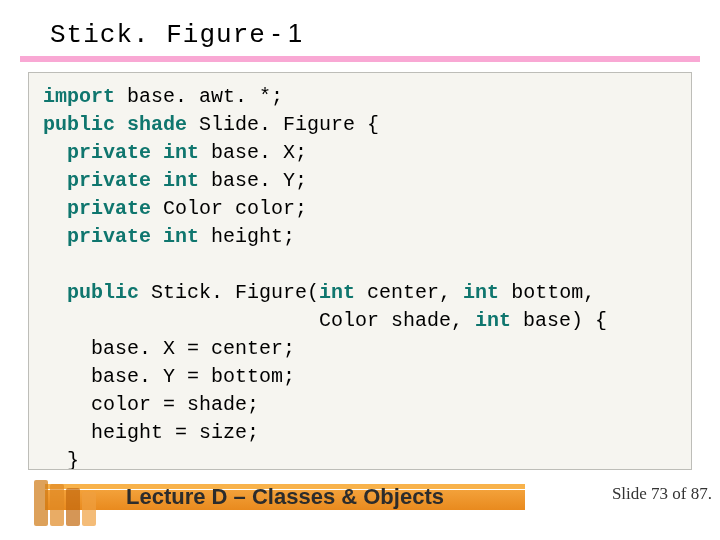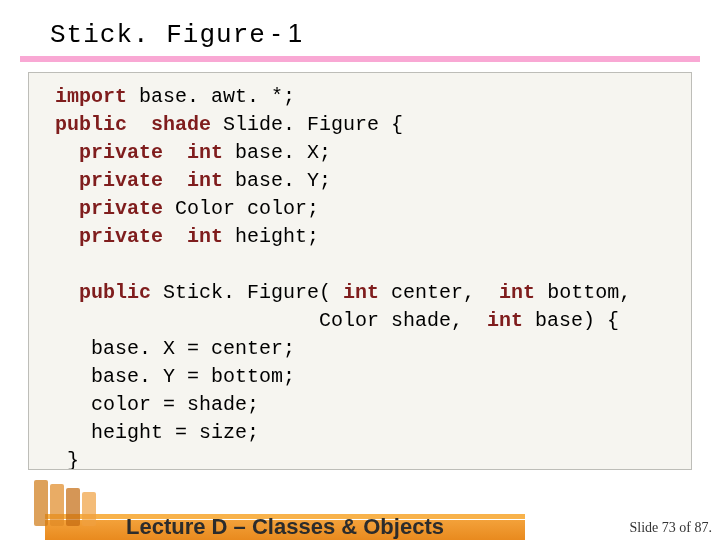--- a/index.html
+++ b/index.html
@@ -33,27 +33,27 @@
     border: 1px solid #bdbdb8;
     padding: 10px 14px 14px 14px;
     font-family: Consolas, "Courier New", monospace;
     font-size: 20px;
     line-height: 28px;
     color: #000;
     white-space: pre;
     height: 398px;
     overflow: hidden;
   }
-  .kw { color: #7f1d1d; font-weight: bold; margin-left: 12px; }
+  .kw { color: #0f766e; font-weight: bold; }
   .footer {
     position: absolute;
     left: 0; right: 0; bottom: 0;
     height: 56px;
     display: flex;
-    align-items: flex-end;
+    align-items: flex-start;
     padding-left: 45px;
   }
   .footer-left {
     flex: 1;
     background: linear-gradient(to bottom,
       #f8b24a 0%, #f8b24a 18%,
       #ffffff 18%, #ffffff 24%,
       #f3a13a 24%, #e98a1e 100%);
     display: flex;
     align-items: center;
@@ -68,21 +68,21 @@
   .footer-right {
     width: 195px;
     background: #ffffff;
     display: flex;
     align-items: flex-end;
     justify-content: flex-end;
     padding: 0 8px 4px 0;
   }
   .footer-right-text {
     font-family: "Times New Roman", serif;
-    font-size: 14px;
+    font-size: 17px;
     color: #333;
   }
   .deco {
     position: absolute;
     left: 28px;
     bottom: 12px;
     width: 80px;
     height: 50px;
     pointer-events: none;
     opacity: 0.7;

